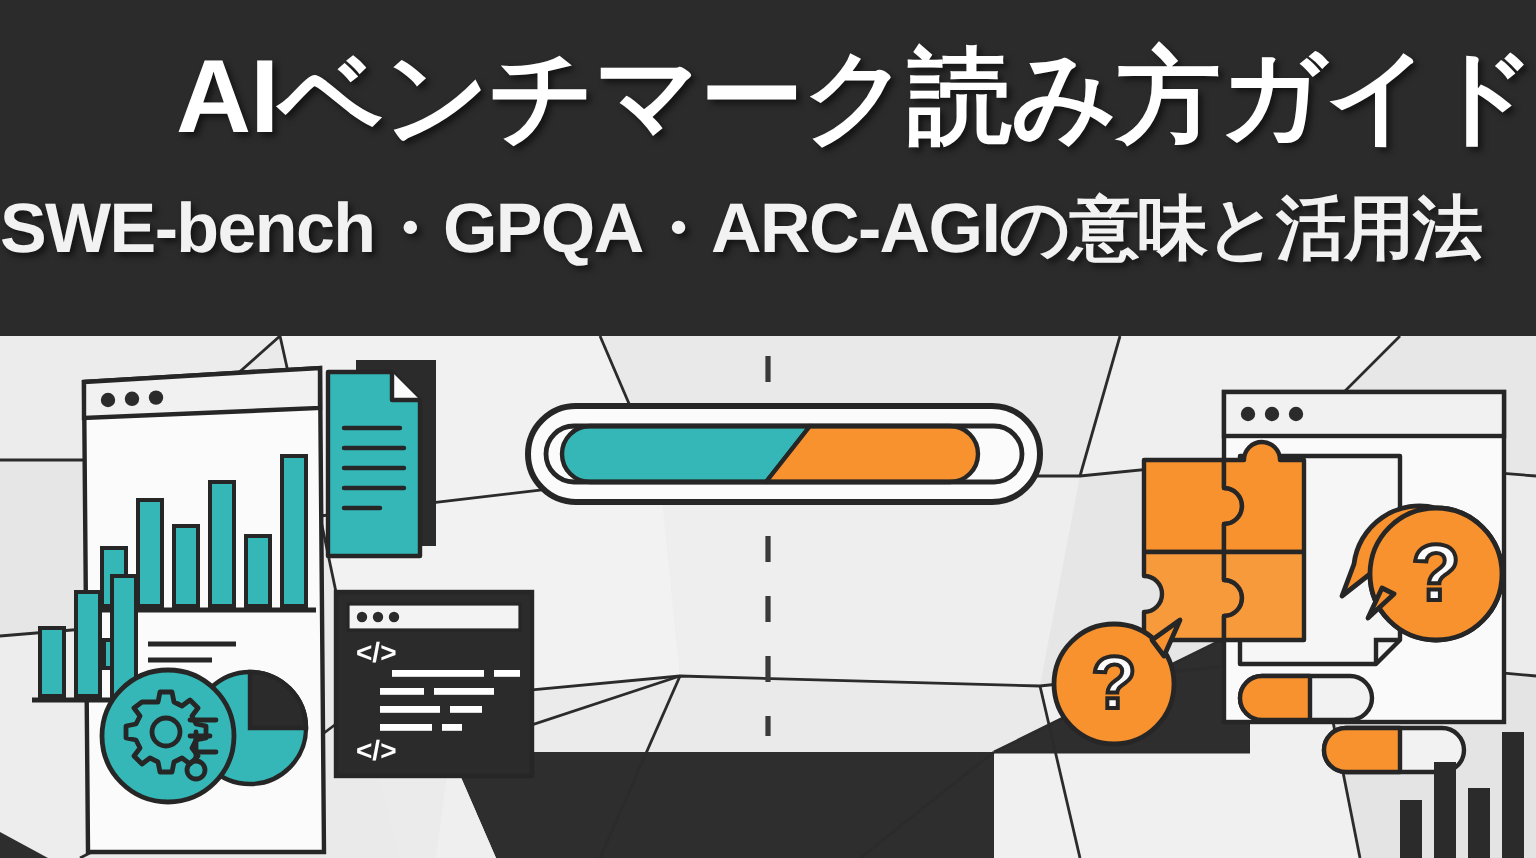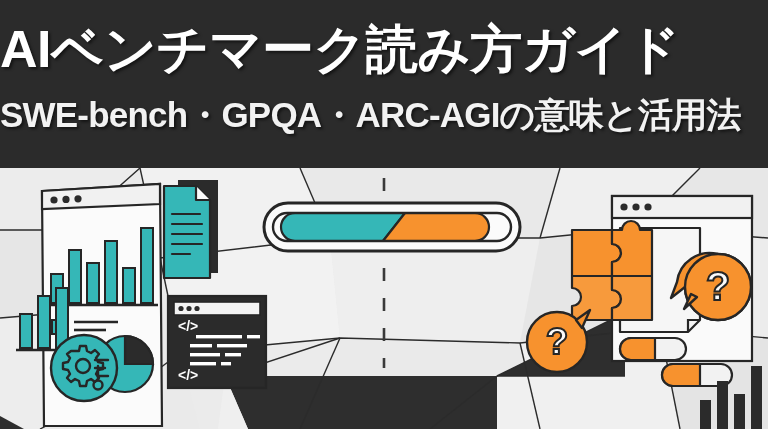--- a/index.html
+++ b/index.html
@@ -15,21 +15,21 @@
   }
   
   .header{
     position:absolute;left:0;top:0;width:768px;height:168px;
     background:#2b2b2b;
     z-index:40;
     overflow:hidden;
   }
   .title-main{
     position:absolute;left:0;top:18px;width:768px;
-    text-align:left;
+    text-align:right;
     color:#ffffff;
     font-weight:700;
     font-size:52px;
     line-height:62px;
     letter-spacing:-0.5px;
     white-space:nowrap;
     text-shadow:2px 2px 3px rgba(0,0,0,.55);
   }
   .title-sub{
     position:absolute;left:0;top:92px;width:656px;

